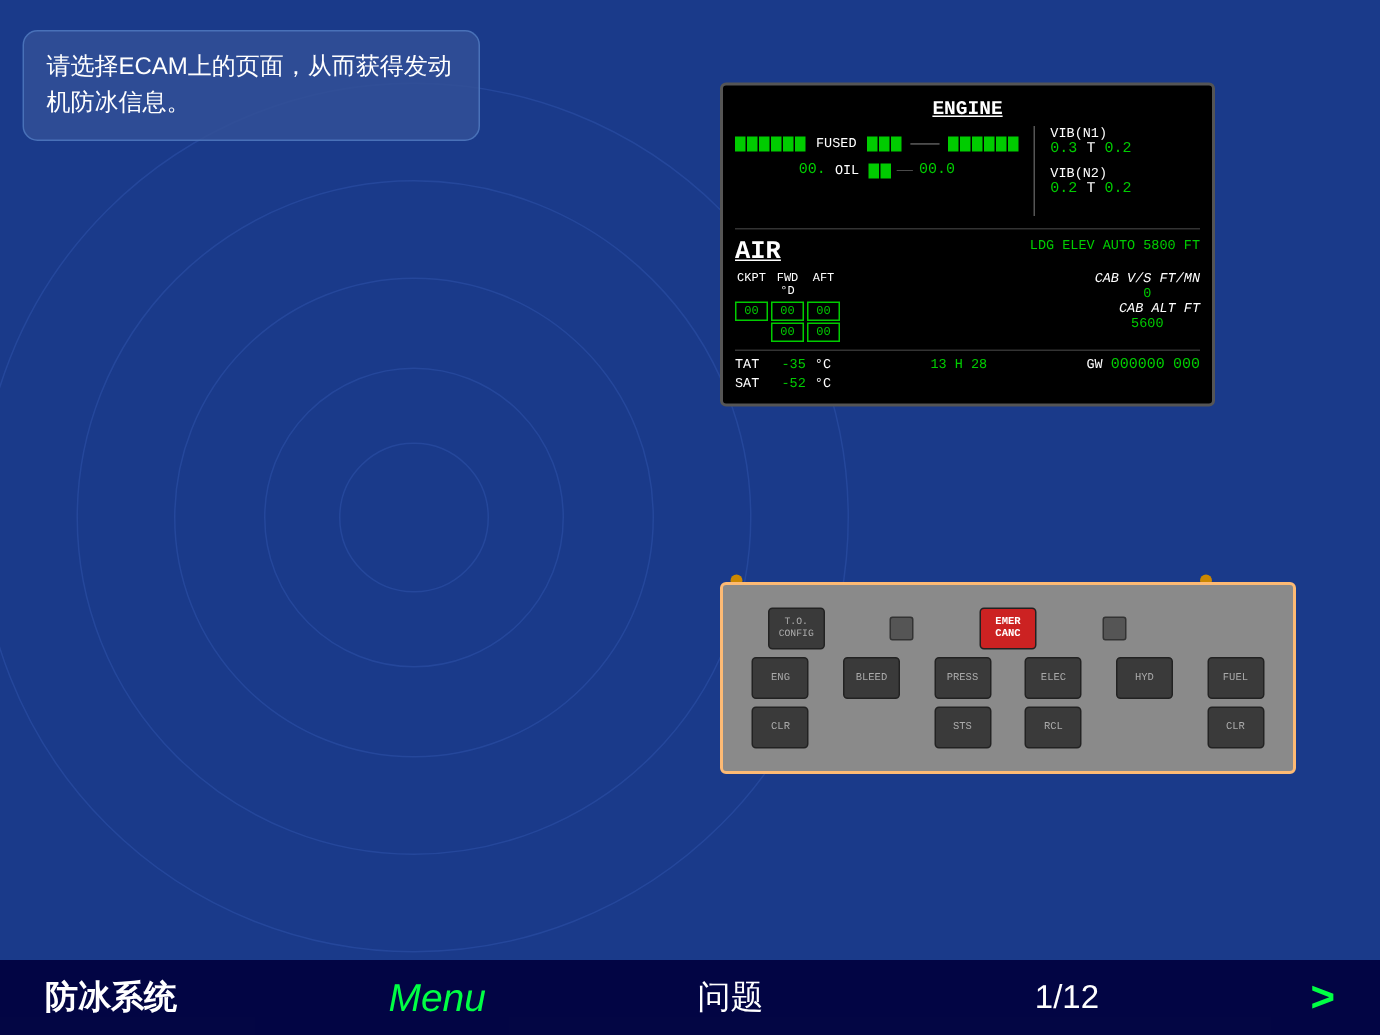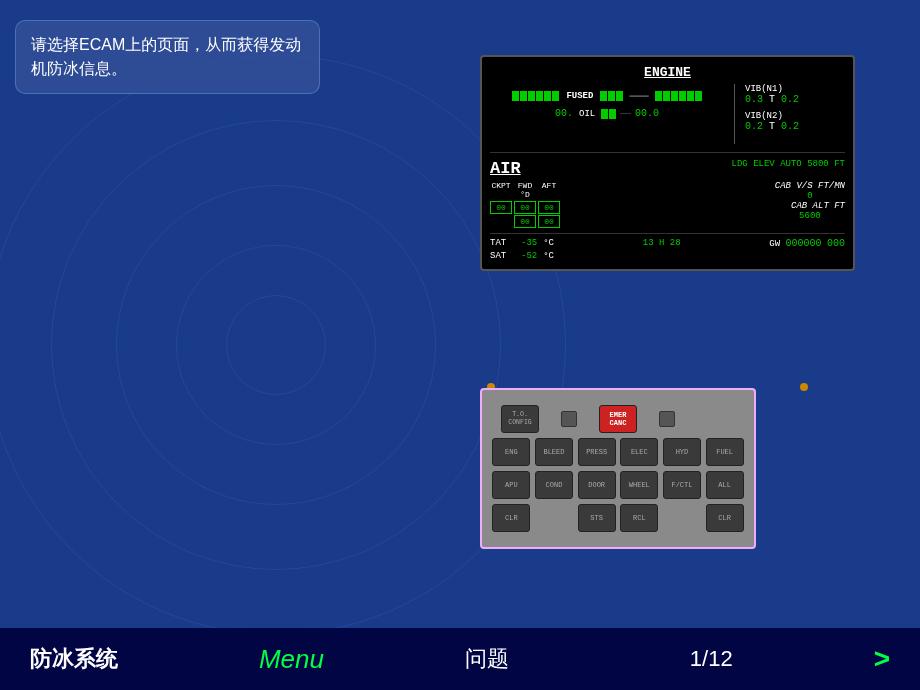--- a/index.html
+++ b/index.html
@@ -44,21 +44,21 @@
       color: white;
       font-size: 16px;
       line-height: 1.5;
     }
 
     
     .ecam-panel {
       position: absolute;
       top: 55px;
       left: 480px;
-      width: 375px;
+      width: 330px;
       background: #000;
       border: 2px solid #555;
       border-radius: 4px;
       padding: 8px;
       color: #00cc00;
       font-family: 'Courier New', monospace;
     }
 
     .ecam-engine-section {
       margin-bottom: 8px;
@@ -122,21 +122,20 @@
       color: #00cc00;
       font-size: 10px;
     }
 
     .fused-row {
       display: flex;
       align-items: center;
       justify-content: center;
       gap: 4px;
       margin: 3px 0;
-      font-weight: bold;
     }
 
     .green-boxes {
       display: flex;
       gap: 1px;
     }
 
     .green-box {
       width: 7px;
       height: 10px;
@@ -283,23 +282,23 @@
       color: #00cc00;
       font-size: 9px;
       text-align: center;
     }
 
     
     .control-panel {
       position: absolute;
       top: 388px;
       left: 480px;
-      width: 276px;
+      width: 384px;
       background: #8a8a8a;
-      border: 2px solid #f0abfc;
+      border: 2px solid #fdba74;
       border-radius: 4px;
       padding: 10px 8px;
     }
 
     .panel-row {
       display: flex;
       justify-content: space-around;
       margin: 5px 0;
       align-items: center;
     }
@@ -346,21 +345,21 @@
       border-radius: 2px;
       border: 1px solid #333;
     }
 
     
     .bottom-bar {
       position: absolute;
       bottom: 0;
       left: 0;
       width: 920px;
-      height: 62px;
+      height: 50px;
       background: rgba(0, 0, 60, 0.9);
       display: flex;
       align-items: center;
       justify-content: space-between;
       padding: 0 30px;
     }
 
     .bottom-label-cn {
       color: white;
       font-size: 22px;
@@ -580,40 +579,20 @@
       <span>ELEC</span>
     </div>
     <div class="panel-btn">
       <span>HYD</span>
     </div>
     <div class="panel-btn">
       <span>FUEL</span>
     </div>
   </div>
 
-  <div class="panel-row">
-    <div class="panel-btn">
-      <span>APU</span>
-    </div>
-    <div class="panel-btn">
-      <span>COND</span>
-    </div>
-    <div class="panel-btn">
-      <span>DOOR</span>
-    </div>
-    <div class="panel-btn">
-      <span>WHEEL</span>
-    </div>
-    <div class="panel-btn">
-      <span>F/CTL</span>
-    </div>
-    <div class="panel-btn">
-      <span>ALL</span>
-    </div>
-  </div>
 
   <div class="panel-row">
     <div class="panel-btn">
       <span>CLR</span>
     </div>
     <div class="panel-spacer"></div>
     <div class="panel-btn">
       <span>STS</span>
     </div>
     <div class="panel-btn">

